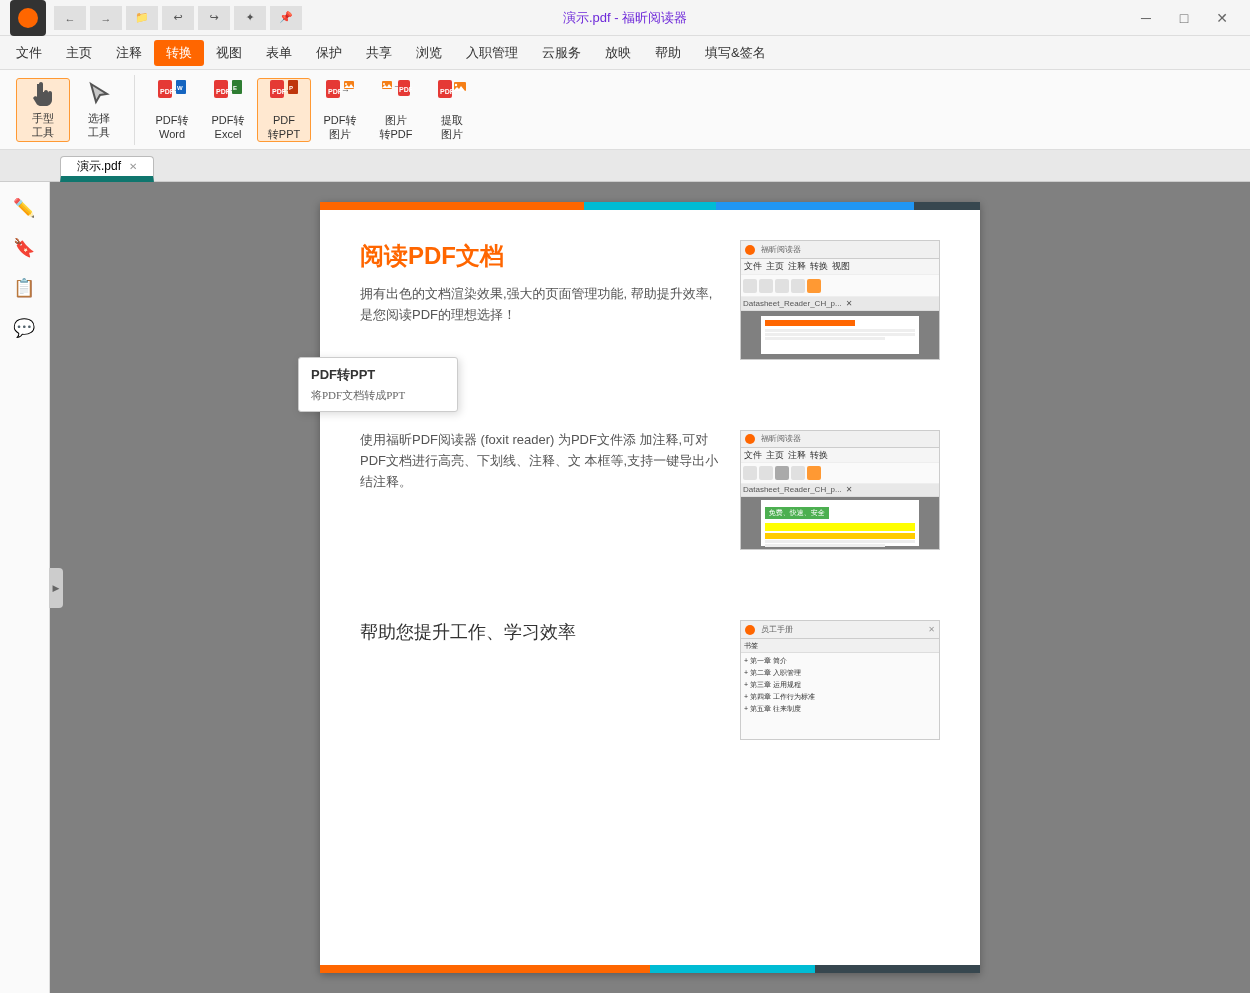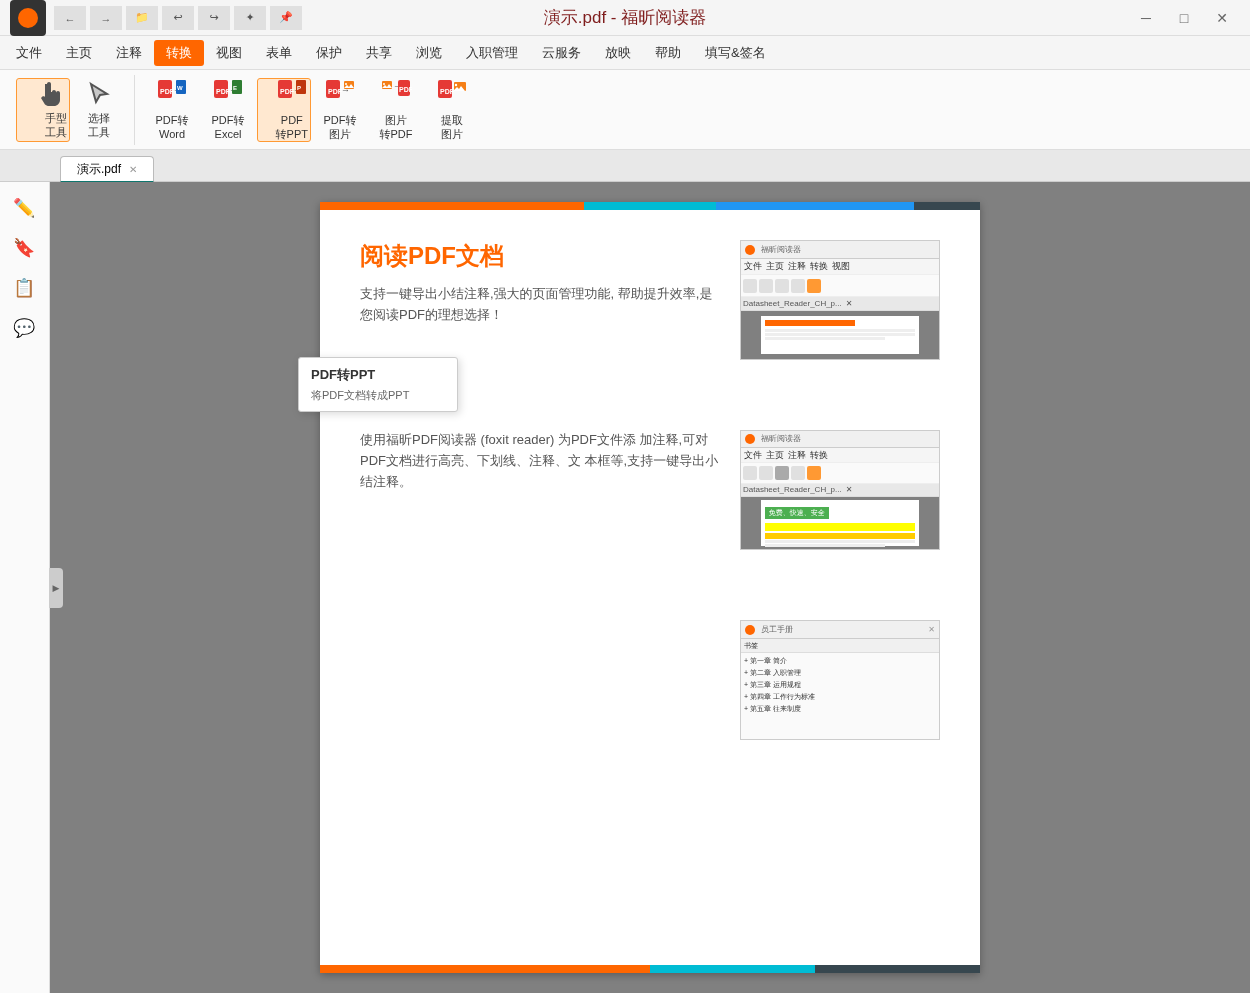--- a/index.html
+++ b/index.html
@@ -31,21 +31,21 @@
     }
     .title-ctrl-btn {
       width: 32px; height: 24px;
       background: #e0e0e0;
       border: none; cursor: pointer;
       display: flex; align-items: center; justify-content: center;
       font-size: 11px; color: #555;
     }
     .title-text {
       position: absolute; left: 50%; transform: translateX(-50%);
-      font-size: 17px; color: #7f1d1d;
+      font-size: 13px; color: #6d28d9;
     }
     .win-controls {
       margin-left: auto;
       display: flex; gap: 2px;
     }
     .win-btn {
       width: 36px; height: 28px;
       border: none; cursor: pointer;
       display: flex; align-items: center; justify-content: center;
       background: transparent; font-size: 14px; color: #666;
@@ -93,21 +93,21 @@
       border-right: 1px solid #ddd;
       height: 70px;
     }
     .tool-group:last-child { border-right: none; }
     .tool-btn {
       display: flex; flex-direction: column; align-items: center; justify-content: center;
       width: 54px; height: 64px;
       cursor: pointer; border: none; background: transparent;
       padding: 4px 2px; border-radius: 3px; gap: 4px;
     }
-    .tool-btn.active-tool { background: #ffe8d0; border: 1px solid #ff9933; align-items: flex-end; }
+    .tool-btn.active-tool { background: #ffe8d0; border: 1px solid #ff9933; }
     .tool-icon {
       width: 32px; height: 32px;
       display: flex; align-items: center; justify-content: center;
     }
     .tool-label {
       font-size: 11px; color: #333; text-align: center; line-height: 1.2;
     }
 
     
     .tab-bar {
@@ -122,21 +122,21 @@
       padding: 4px 16px;
       background: #d0d0d0;
       border: 1px solid #bbb;
       border-bottom: none;
       border-radius: 4px 4px 0 0;
       font-size: 12px;
       cursor: pointer;
       display: flex; align-items: center; gap: 8px;
       height: 26px;
     }
-    .tab.active-tab { background: white; border-bottom: 1px solid #0f766e; margin-bottom: -1px; }
+    .tab.active-tab { background: white; border-bottom: 6px solid #0f766e; margin-bottom: -1px; }
 
     
     .main-layout {
       display: flex;
       height: calc(993px - 36px - 34px - 80px - 32px);
       background: #f0f0f0;
     }
 
     
     .left-sidebar {
@@ -243,20 +243,21 @@
     }
     .tooltip-title {
       font-size: 13px;
       font-weight: bold;
       color: #333;
       margin-bottom: 4px;
     }
     .tooltip-desc {
       font-size: 11px;
       color: #666;
+      font-family: Liberation Serif, serif;
     }
 
     .pdf-footer-bar {
       height: 8px;
       display: flex;
       position: absolute;
       bottom: 0;
       left: 0; right: 0;
     }
     .pdf-footer-seg1 { background: #ff6600; flex: 1; }
@@ -502,21 +503,21 @@
               <div style="width:80%; height:80%; background:white; padding:4px;">
                 <div style="width:60%; height:6px; background:#ff6600; margin-bottom:3px;"></div>
                 <div style="width:100%; height:3px; background:#eee; margin:1px 0;"></div>
                 <div style="width:100%; height:3px; background:#eee; margin:1px 0;"></div>
                 <div style="width:80%; height:3px; background:#eee; margin:1px 0;"></div>
               </div>
             </div>
           </div>
 
           <div class="pdf-section-title">阅读PDF文档</div>
-          <div class="pdf-section-text">支持一键导出小结注释,强大的页面管理功能,
+          <div class="pdf-section-text">拥有出色的文档渲染效果,强大的页面管理功能,
 帮助提升效率,是您阅读PDF的理想选择！</div>
         </div>
 
         <div class="pdf-section clearfix">
 
           <div class="pdf-screenshot">
             <div class="pdf-screenshot-titlebar">
               <div class="ss-dot"></div>
               <span style="font-size:8px; margin-left:4px; color:#666;">福昕阅读器</span>
             </div>
@@ -566,20 +567,21 @@
             </div>
             <div style="flex:1; background:#fafafa; padding:3px; font-size:7px; color:#333; overflow:hidden;">
               <div style="margin-bottom:2px;">+ 第一章 简介</div>
               <div style="margin-bottom:2px;">+ 第二章 入职管理</div>
               <div style="margin-bottom:2px;">+ 第三章 运用规程</div>
               <div style="margin-bottom:2px;">+ 第四章 工作行为标准</div>
               <div style="margin-bottom:2px;">+ 第五章 往来制度</div>
             </div>
           </div>
 
+          <div class="pdf-section-subtitle">帮助您提升工作、学习效率</div>
         </div>
 
       </div>
 
       <div class="pdf-footer-bar">
         <div class="pdf-footer-seg1"></div>
         <div class="pdf-footer-seg2"></div>
         <div class="pdf-footer-seg3"></div>
       </div>
     </div>

